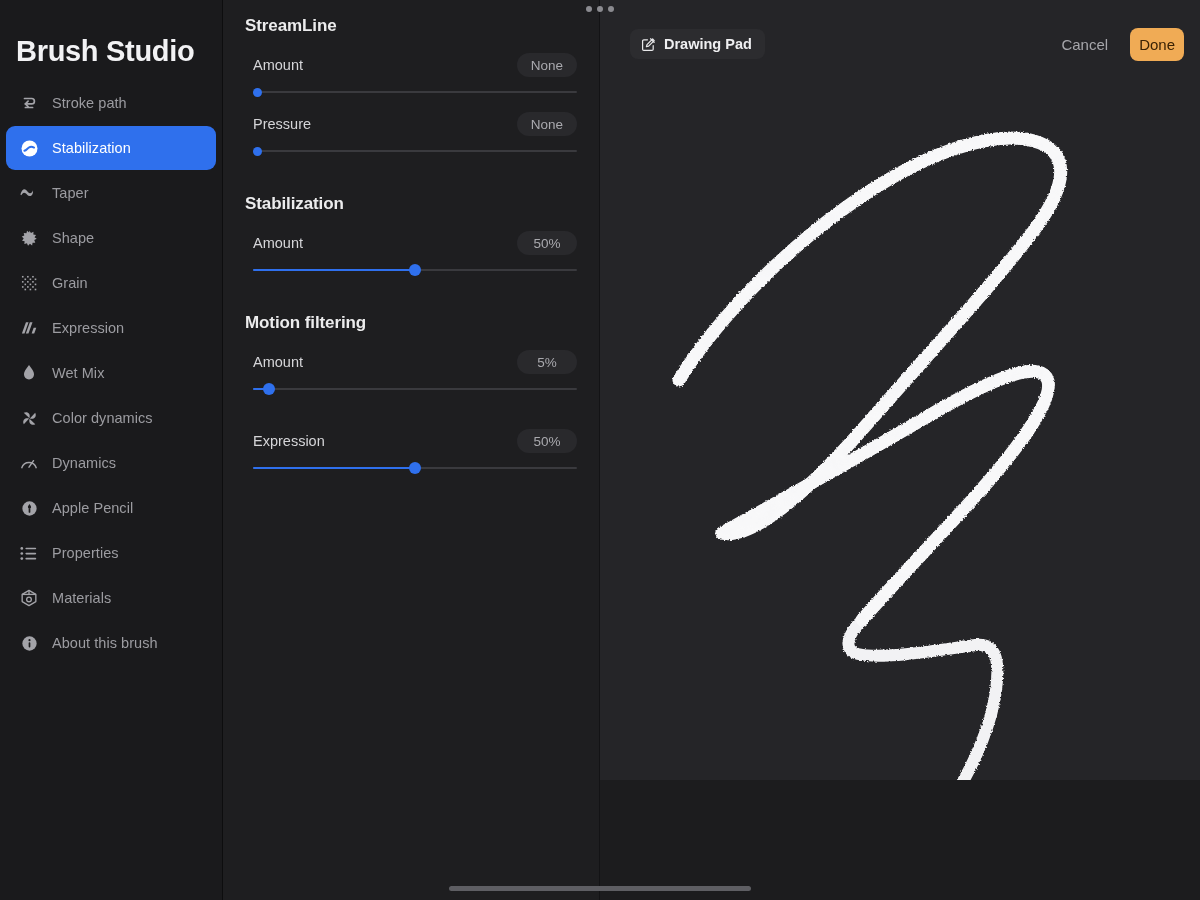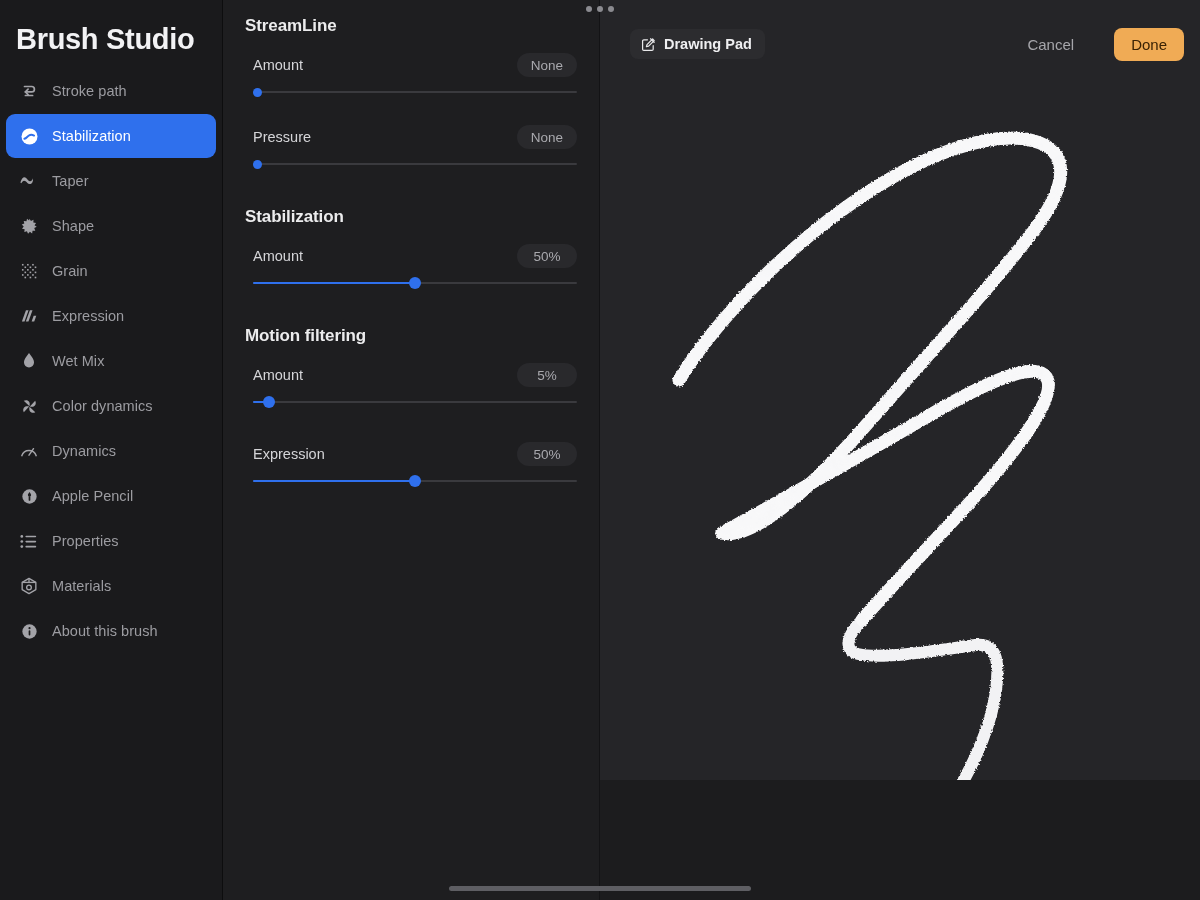--- a/index.html
+++ b/index.html
@@ -28,21 +28,21 @@
     display: block; width: 6px; height: 6px; border-radius: 50%;
     background: #8b8b90;
   }
 
   
   #sidebar {
     width: 223px; height: 900px;
     background: #1a1a1c;
     border-right: 1px solid #0d0d0e;
     flex: 0 0 223px;
-    padding-top: 0;
+    padding-top: 12px;
     position: relative;
   }
   #brand {
     color: #f2f2f4;
     font-size: 29px;
     font-weight: bold;
     letter-spacing: -0.3px;
     padding: 23px 0 0 16px;
     height: 68px;
   }
@@ -176,22 +176,22 @@
     font-family: inherit;
     cursor: default;
   }
   #done-btn {
     background: #f0ab55;
     color: #3a2204;
     font-size: 15px;
     font-weight: normal;
     border: none;
     border-radius: 8px;
-    padding: 8px 17px;
-    margin-left: 28px;
+    padding: 8px 9px;
+    margin-left: 10px;
     font-family: inherit;
     cursor: default;
   }
   #stroke-holder {
     position: absolute;
     inset: 0;
   }
   #stroke-holder svg { position: absolute; top: 0; left: 0; }
 
   
@@ -374,21 +374,21 @@
             <div class="slider-head">
               <span class="row-label">Amount</span>
               <span class="pill">None</span>
             </div>
             <div class="track zero">
               <div class="rail"></div>
               <div class="fill" style="width: 0%;"></div>
               <div class="knob" style="left: 0%; transform: translateX(0px);"></div>
             </div>
           </div>
-          <div class="slider-row" style="margin-top: 25px;">
+          <div class="slider-row" style="margin-top: 12px;">
             <div class="slider-head">
               <span class="row-label">Pressure</span>
               <span class="pill">None</span>
             </div>
             <div class="track zero">
               <div class="rail"></div>
               <div class="fill" style="width: 0%;"></div>
               <div class="knob" style="left: 0%; transform: translateX(0px);"></div>
             </div>
           </div>

